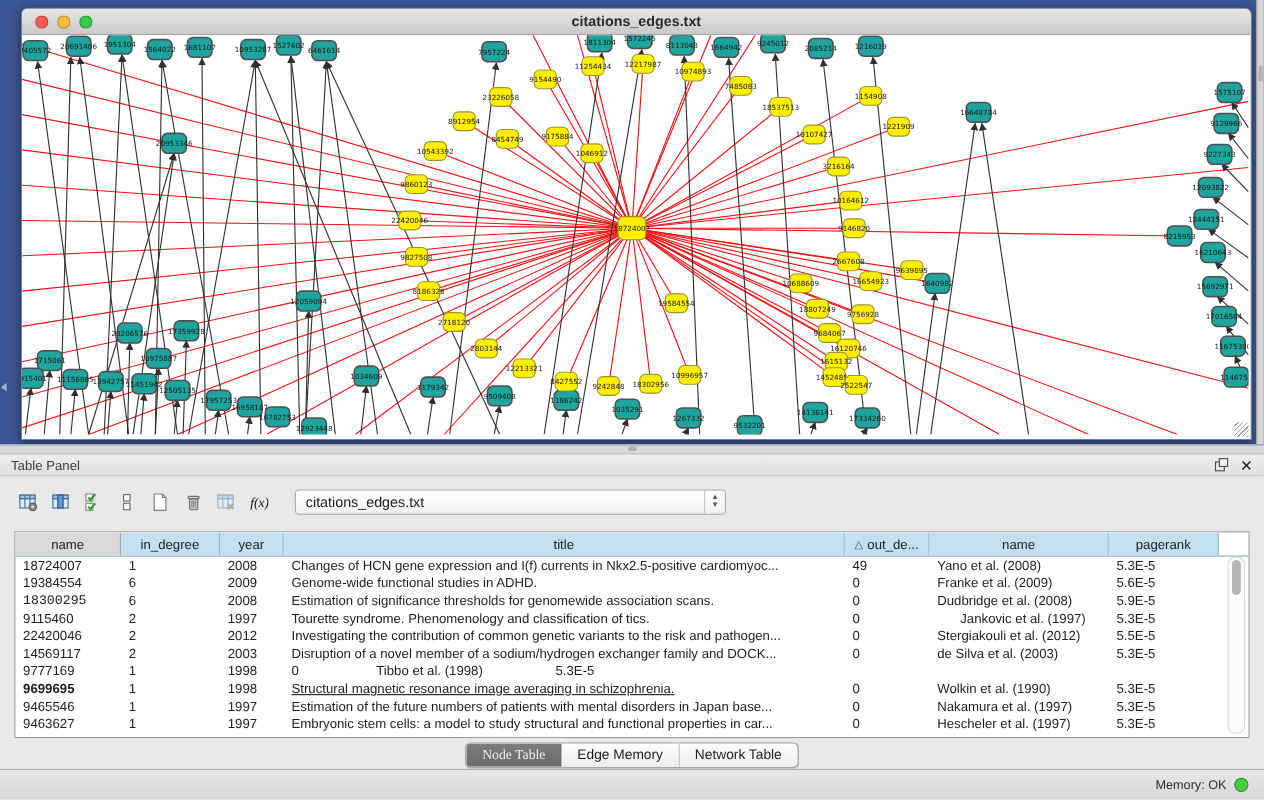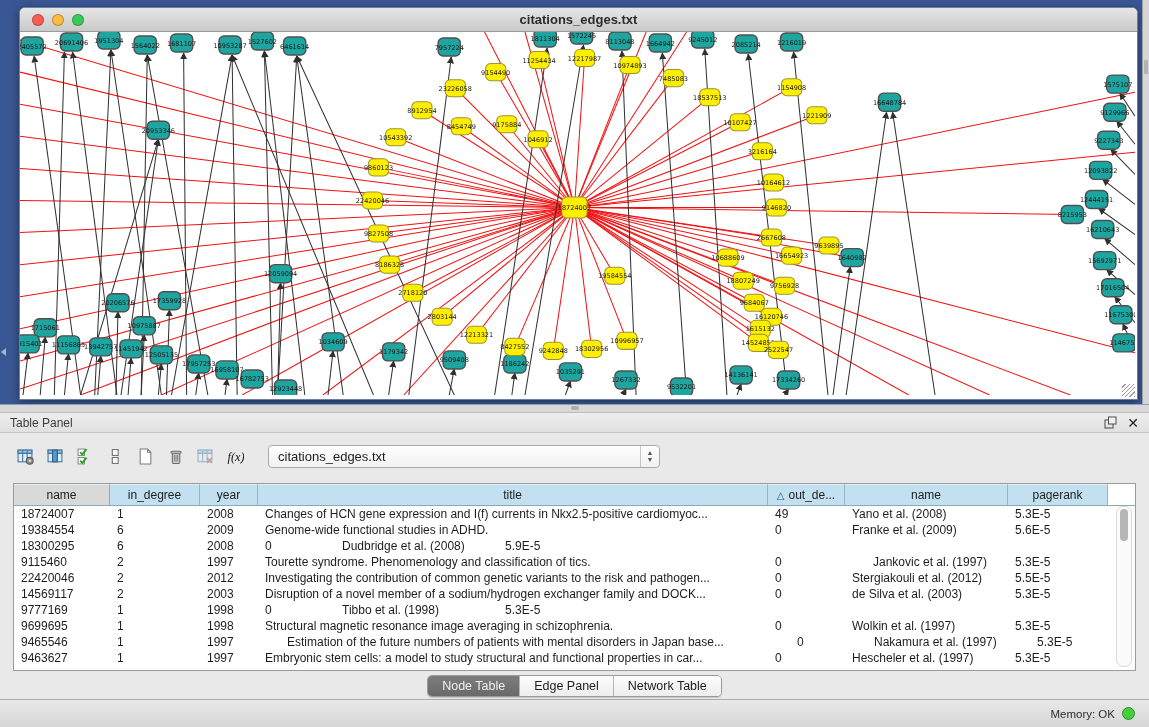--- a/index.html
+++ b/index.html
@@ -73,21 +73,21 @@
   .vscroll{position:absolute;top:22px;right:3px;bottom:3px;width:14px;background:#fbfbfb;
            border:1px solid #d9d9d9;border-radius:7px;}
   .vscroll .thumb{width:8px;height:32px;margin:2px auto 0;background:#b5b5b5;border-radius:4px;}
 
   .tabbar{height:26px;display:flex;align-items:center;justify-content:center;flex:none;margin-top:2px;}
   .seg{display:flex;border:1px solid #9a9a9a;border-radius:5px;overflow:hidden;background:#fdfdfd;
        box-shadow:0 1px 1px rgba(0,0,0,.15);}
   .seg .tab{padding:3px 14px;font-size:12.5px;color:#1d1d1d;background:linear-gradient(#fdfdfd,#ededed);
        border-right:1px solid #b5b5b5;cursor:default;}
   .seg .tab:last-child{border-right:none;}
-  .seg .tab.selected{background:linear-gradient(#7d7d7d,#696969);color:#efefef;}
+  .seg .tab.selected{background:linear-gradient(#7d7d7d,#696969);color:#efefef;font-family:Liberation Serif, serif;}
 
   
   .statusbar{height:27px;background:linear-gradient(#e8e8e8,#d6d6d6);border-top:1px solid #ababab;
              display:flex;align-items:center;justify-content:flex-end;padding:0 14px;flex:none;
              font-size:11.5px;color:#2e2e2e;}
   .memdot{width:13px;height:13px;border-radius:50%;background:#45cf3f;border:1px solid #2f8c2b;
           margin-left:7px;box-sizing:border-box;}
 </style>
 </head>
 <body>
@@ -752,23 +752,24 @@
           <div class="tr">
             <div class="td" style="width: 96px;">19384554</div>
             <div class="td" style="width: 90px;">6</div>
             <div class="td" style="width: 58px;">2009</div>
             <div class="td" style="width: 510px;">Genome-wide functional studies in ADHD.</div>
             <div class="td" style="width: 77px;">0</div>
             <div class="td" style="width: 163px;">Franke et al. (2009)</div>
             <div class="td" style="width: 100px;">5.6E-5</div>
           </div>
           <div class="tr">
-            <div class="td" style="width: 96px;">18300295</div>
+            <div class="td" style="width: 96px; font-family: Liberation Mono, monospace;">18300295</div>
             <div class="td" style="width: 90px;">6</div>
             <div class="td" style="width: 58px;">2008</div>
+            <div class="td" style="width: 510px;">Estimation of significance thresholds for genomewide association scans.</div>
             <div class="td" style="width: 77px;">0</div>
             <div class="td" style="width: 163px;">Dudbridge et al. (2008)</div>
             <div class="td" style="width: 100px;">5.9E-5</div>
           </div>
           <div class="tr">
             <div class="td" style="width: 96px;">9115460</div>
             <div class="td" style="width: 90px;">2</div>
             <div class="td" style="width: 58px;">1997</div>
             <div class="td" style="width: 510px;">Tourette syndrome. Phenomenology and classification of tics.</div>
             <div class="td" style="width: 77px;">0</div>
@@ -795,33 +796,33 @@
           </div>
           <div class="tr">
             <div class="td" style="width: 96px;">9777169</div>
             <div class="td" style="width: 90px;">1</div>
             <div class="td" style="width: 58px;">1998</div>
             <div class="td" style="width: 77px;">0</div>
             <div class="td" style="width: 163px;">Tibbo et al. (1998)</div>
             <div class="td" style="width: 100px;">5.3E-5</div>
           </div>
           <div class="tr">
-            <div class="td" style="width: 96px;">9699695</div>
+            <div class="td" style="width: 96px; font-weight: bold;">9699695</div>
             <div class="td" style="width: 90px;">1</div>
             <div class="td" style="width: 58px;">1998</div>
-            <div class="td" style="width: 510px;">Structural magnetic resonance image averaging in schizophrenia.</div>
+            <div class="td" style="width: 510px; text-decoration: underline;">Structural magnetic resonance image averaging in schizophrenia.</div>
             <div class="td" style="width: 77px;">0</div>
-            <div class="td" style="width: 163px;">Wolkin et al. (1997)</div>
+            <div class="td" style="width: 163px;">Wolkin et al. (1990)</div>
             <div class="td" style="width: 100px;">5.3E-5</div>
           </div>
           <div class="tr">
             <div class="td" style="width: 96px;">9465546</div>
             <div class="td" style="width: 90px;">1</div>
             <div class="td" style="width: 58px;">1997</div>
-            <div class="td" style="width: 510px; margin-left: 22px;">Estimation of the future numbers of patients with mental disorders in Japan base...</div>
+            <div class="td" style="width: 510px;">Estimation of the future numbers of patients with mental disorders in Japan base...</div>
             <div class="td" style="width: 77px;">0</div>
             <div class="td" style="width: 163px;">Nakamura et al. (1997)</div>
             <div class="td" style="width: 100px;">5.3E-5</div>
           </div>
           <div class="tr">
             <div class="td" style="width: 96px;">9463627</div>
             <div class="td" style="width: 90px;">1</div>
             <div class="td" style="width: 58px;">1997</div>
             <div class="td" style="width: 510px;">Embryonic stem cells: a model to study structural and functional properties in car...</div>
             <div class="td" style="width: 77px;">0</div>
@@ -830,21 +831,21 @@
           </div>
         </div>
       <div class="vscroll">
         <div class="thumb"></div>
       </div>
     </div>
 
     <div class="tabbar">
       <div class="seg" id="seg-tabs">
           <span class="tab selected">Node Table</span>
-          <span class="tab">Edge Panel</span>
+          <span class="tab">Edge Memory</span>
           <span class="tab">Network Table</span>
         </div>
     </div>
   </div>
 
   <div class="statusbar">
     <span>Memory: OK</span>
     <span class="memdot"></span>
   </div>
 </div>

